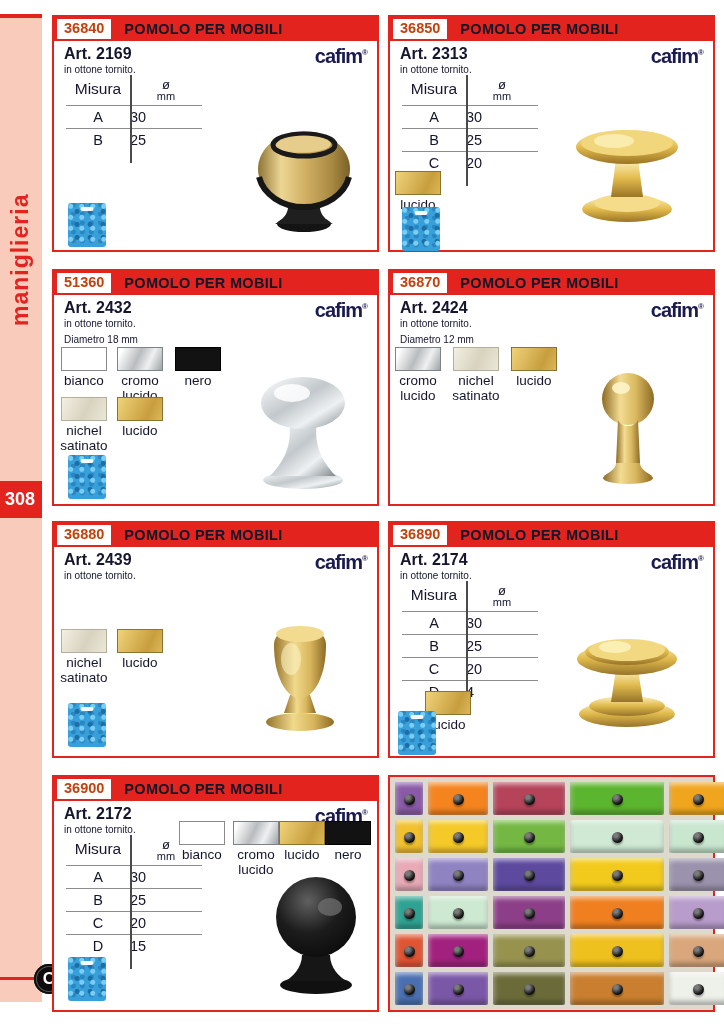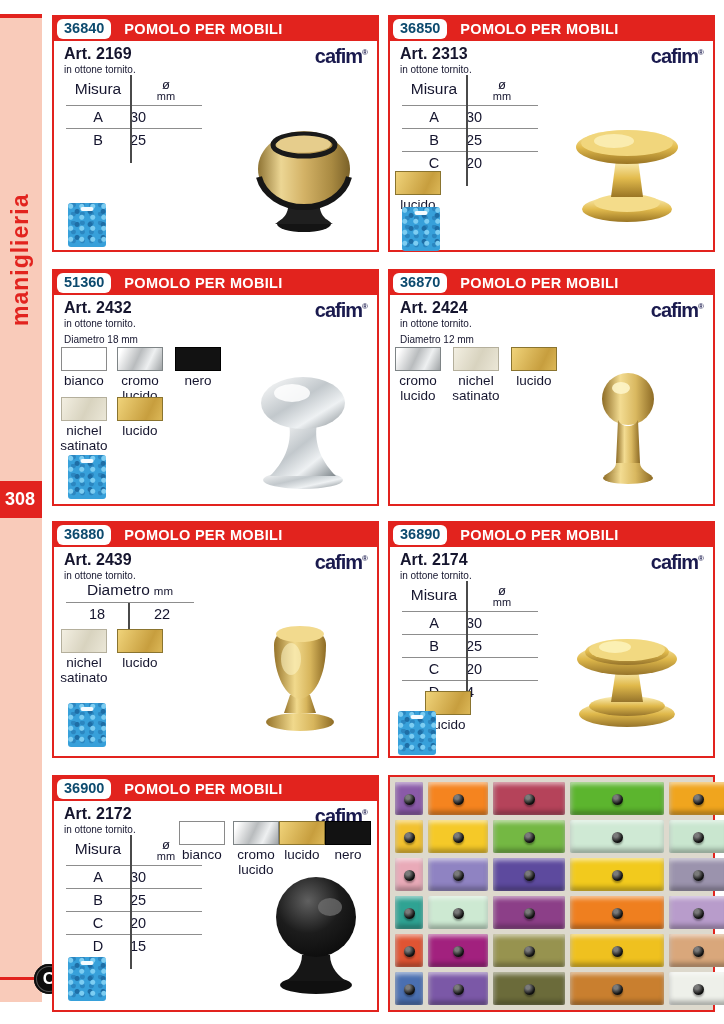--- a/index.html
+++ b/index.html
@@ -16,23 +16,23 @@
   .pagenum{position:absolute;left:0;top:481px;width:42px;height:37px;background:#e2231e;color:#fff;
            font-weight:bold;font-size:18px;display:flex;align-items:center;justify-content:flex-end;
            padding-right:7px;box-sizing:border-box;}
   .pub-logo{position:absolute;left:34px;top:964px;width:30px;height:30px;border-radius:50%;
             background:#0d0d0d;color:#fff;display:flex;align-items:center;justify-content:center;
             font-weight:bold;font-size:17px;box-shadow:inset 0 0 0 2px #0d0d0d, inset 0 0 0 3px #555;}
 
   
   .panel{position:absolute;width:327px;height:237px;border:2px solid #e2231e;background:#fff;box-sizing:border-box;}
   .phead{height:24px;background:#e2231e;display:flex;align-items:center;}
-  .pcode{margin-left:3px;background:#fff;color:#0c4a6e;font-weight:bold;font-size:14.5px;
-         padding:1px 7px 2px;line-height:17px;border-radius:6px;}
-  .ptitle{color:#ffffff;font-weight:bold;font-size:14.5px;margin-left:13px;letter-spacing:.3px;}
+  .pcode{margin-left:3px;background:#fff;color:#c2410c;font-weight:bold;font-size:14.5px;
+         padding:1px 7px 2px;line-height:17px;}
+  .ptitle{color:#0f172a;font-weight:bold;font-size:14.5px;margin-left:13px;letter-spacing:.3px;}
   .cafim{position:absolute;top:28px;right:9px;font-weight:bold;font-size:20px;color:#1a1a4e;
          letter-spacing:-1px;}
   .cafim sup{font-size:8px;letter-spacing:0;}
   .art{position:absolute;left:10px;top:28px;font-size:16px;font-weight:bold;}
   .desc{position:absolute;left:10px;top:45px;font-size:10px;line-height:16px;}
 
   
   .mtable{position:absolute;left:12px;top:58px;width:136px;}
   .mtable::before{content:"";position:absolute;left:64px;top:0;bottom:-12px;width:2px;background:#4a4a4a;}
   .mt-head{display:flex;height:30px;}
@@ -294,27 +294,20 @@
   <section class="panel" style="left:52px;top:521px">
     <div class="phead">
       <span class="pcode">36880</span>
       <span class="ptitle">POMOLO PER MOBILI</span>
     </div>
     <div class="cafim"><span>cafim</span><sup>®</sup></div>
     <div class="art">Art. 2439</div>
     <div class="desc">
         <div>in ottone tornito.</div>
       </div>
-    <div class="dtable">
-      <div class="dt-head"><span>Diametro</span><span class="unit2">mm</span></div>
-      <div class="dt-row">
-        <span>18</span>
-        <span>22</span>
-      </div>
-    </div>
     <div class="sw" style="left:2px;top:106px">
       <span class="chip f-nickel"></span>
       <span class="lbl">nichel satinato</span>
     </div>
     <div class="sw" style="left:58px;top:106px">
       <span class="chip f-gold"></span>
       <span class="lbl">lucido</span>
     </div>
     <div class="blister" style="left:14px;top:180px"></div>
     <svg class="knob" style="left:206px;top:96px" width="80" height="115" viewBox="0 0 80 115">

